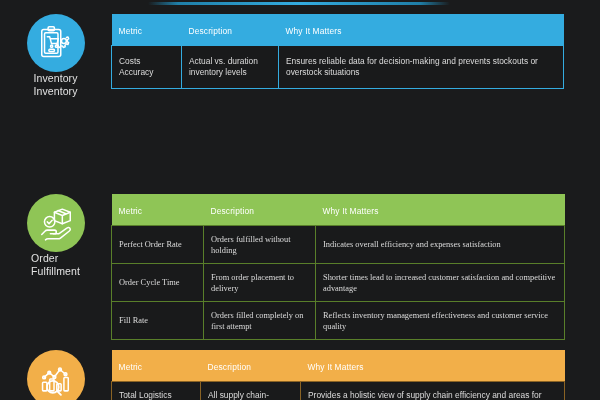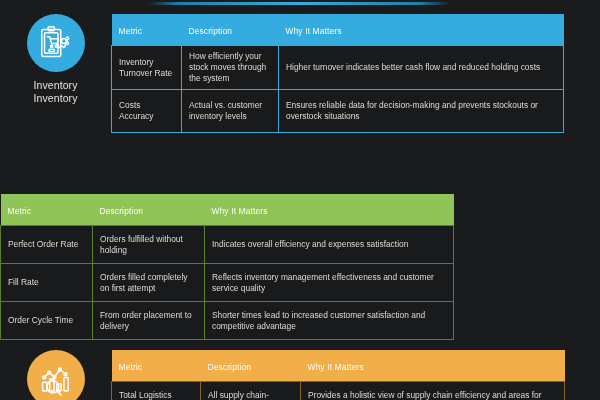--- a/index.html
+++ b/index.html
@@ -62,21 +62,20 @@
     width: 58px;
     height: 58px;
     border-radius: 50%;
     display: flex;
     align-items: center;
     justify-content: center;
   }
   .icon-circle svg { display: block; }
 
   .icon-label {
-    margin-top: 7px;
     font-size: 10.5px;
     line-height: 13px;
     text-align: left;
     color: #e3e3e3;
     letter-spacing: .1px;
     max-width: 96px;
   }
 
   
   .kpi-table {
@@ -113,21 +112,21 @@
   #table-inventory col.c3 { width: 285px; }
   #table-inventory tbody tr { height: 43px; }
 
   
   #table-order { width: 453px; }
   #table-order thead th { background: #8fc556; }
   #table-order tbody td { border: 1px solid #597f2a; }
   #table-order col.c1 { width: 92px; }
   #table-order col.c2 { width: 112px; }
   #table-order col.c3 { width: 249px; }
-  #table-order tbody tr { height: 38px; }
+  #table-order tbody tr { height: 38px; font-family: Liberation Serif, serif; }
 
   
   #table-logistics { width: 453px; }
   #table-logistics thead th { background: #f2af49; }
   #table-logistics tbody td { border: 1px solid #8a6324; }
   #table-logistics col.c1 { width: 89px; }
   #table-logistics col.c2 { width: 100px; }
   #table-logistics col.c3 { width: 264px; }
   #table-logistics tbody tr { height: 38px; }
 
@@ -172,35 +171,47 @@
         </colgroup>
       <thead>
         <tr>
           <th>Metric</th>
           <th>Description</th>
           <th>Why It Matters</th>
         </tr>
       </thead>
       <tbody>
         <tr>
-          <td>Inventory Turnover Rate</td>
-          <td>How efficiently your stock moves through the system</td>
-          <td>Higher turnover indicates better cash flow and reduced holding costs</td>
-        </tr>
-        <tr>
           <td>Costs Accuracy</td>
-          <td>Actual vs. customer inventory levels</td>
+          <td>Actual vs. duration inventory levels</td>
           <td>Ensures reliable data for decision-making and prevents stockouts or overstock situations</td>
         </tr>
       </tbody>
     </table>
   </div>
 
   <div class="section" id="section-order">
 
+    <div class="icon-col">
+      <div class="icon-circle icon-order">
+        <svg width="38" height="38" viewBox="0 0 48 48" fill="none" stroke="#ffffff" stroke-width="1.9" stroke-linecap="round" stroke-linejoin="round">
+          <path d="M22 10.5l10-4 10 4v10.5l-10 4-10-4z"></path>
+          <path d="M22 10.5l10 4 10-4M32 14.5V25"></path>
+          <path d="M26.5 8.3l10 4"></path>
+          <circle cx="16" cy="22.5" r="6.6"></circle>
+          <path d="M13 22.6l2.2 2.3 4-4.4"></path>
+          <path d="M6 38.5l4-4.2c.8-.9 2-1.3 3.2-1.3h8.9a2.3 2.3 0 0 1 0 4.6h-5.2"></path>
+          <path d="M20.5 37.6h5.6c1 0 1.9-.3 2.7-.9l9.3-6.6c1.2-.9 2.9-.6 3.6.7.6 1.1.3 2.5-.8 3.3L29.6 43c-.9.7-2 1-3.1 1H14c-1.2 0-2.4.5-3.3 1.3"></path>
+        </svg>
+      </div>
+      <div class="icon-label">
+        <span>Order</span><br>
+        <span>Fulfillment</span>
+      </div>
+    </div>
 
     <table class="kpi-table" id="table-order">
       <colgroup>
           <col class="c1">
           <col class="c2">
           <col class="c3">
         </colgroup>
       <thead>
         <tr>
           <th>Metric</th>
@@ -208,28 +219,28 @@
           <th>Why It Matters</th>
         </tr>
       </thead>
       <tbody>
         <tr>
           <td>Perfect Order Rate</td>
           <td>Orders fulfilled without holding</td>
           <td>Indicates overall efficiency and expenses satisfaction</td>
         </tr>
         <tr>
+          <td>Order Cycle Time</td>
+          <td>From order placement to delivery</td>
+          <td>Shorter times lead to increased customer satisfaction and competitive advantage</td>
+        </tr>
+        <tr>
           <td>Fill Rate</td>
           <td>Orders filled completely on first attempt</td>
           <td>Reflects inventory management effectiveness and customer service quality</td>
-        </tr>
-        <tr>
-          <td>Order Cycle Time</td>
-          <td>From order placement to delivery</td>
-          <td>Shorter times lead to increased customer satisfaction and competitive advantage</td>
         </tr>
       </tbody>
     </table>
   </div>
 
   <div class="section" id="section-logistics">
 
     <div class="icon-col">
       <div class="icon-circle icon-logistics">
         <svg width="38" height="38" viewBox="0 0 48 48" fill="none" stroke="#ffffff" stroke-width="1.9" stroke-linecap="round" stroke-linejoin="round">

